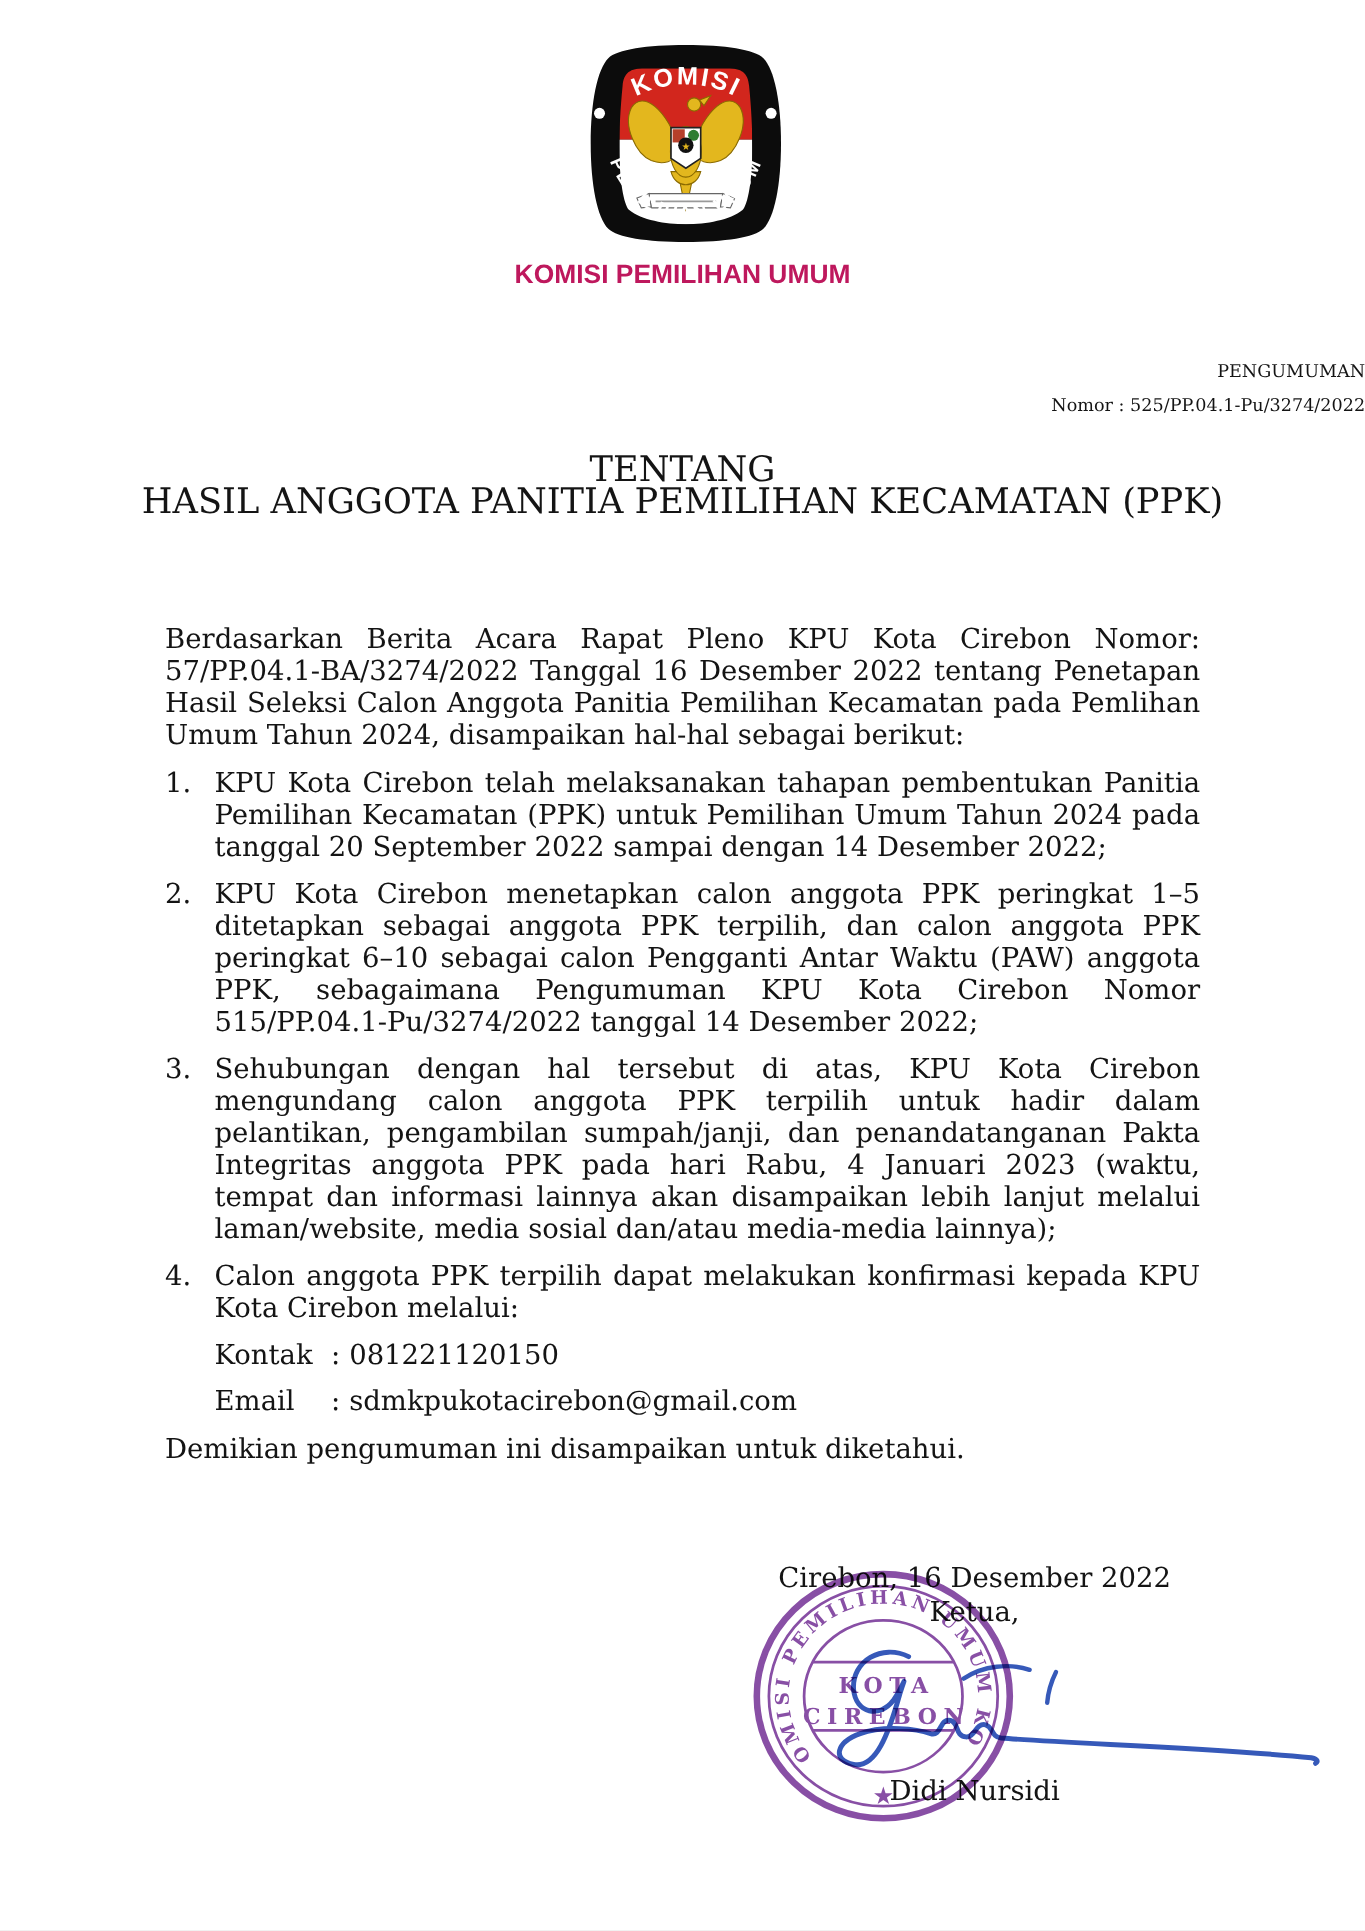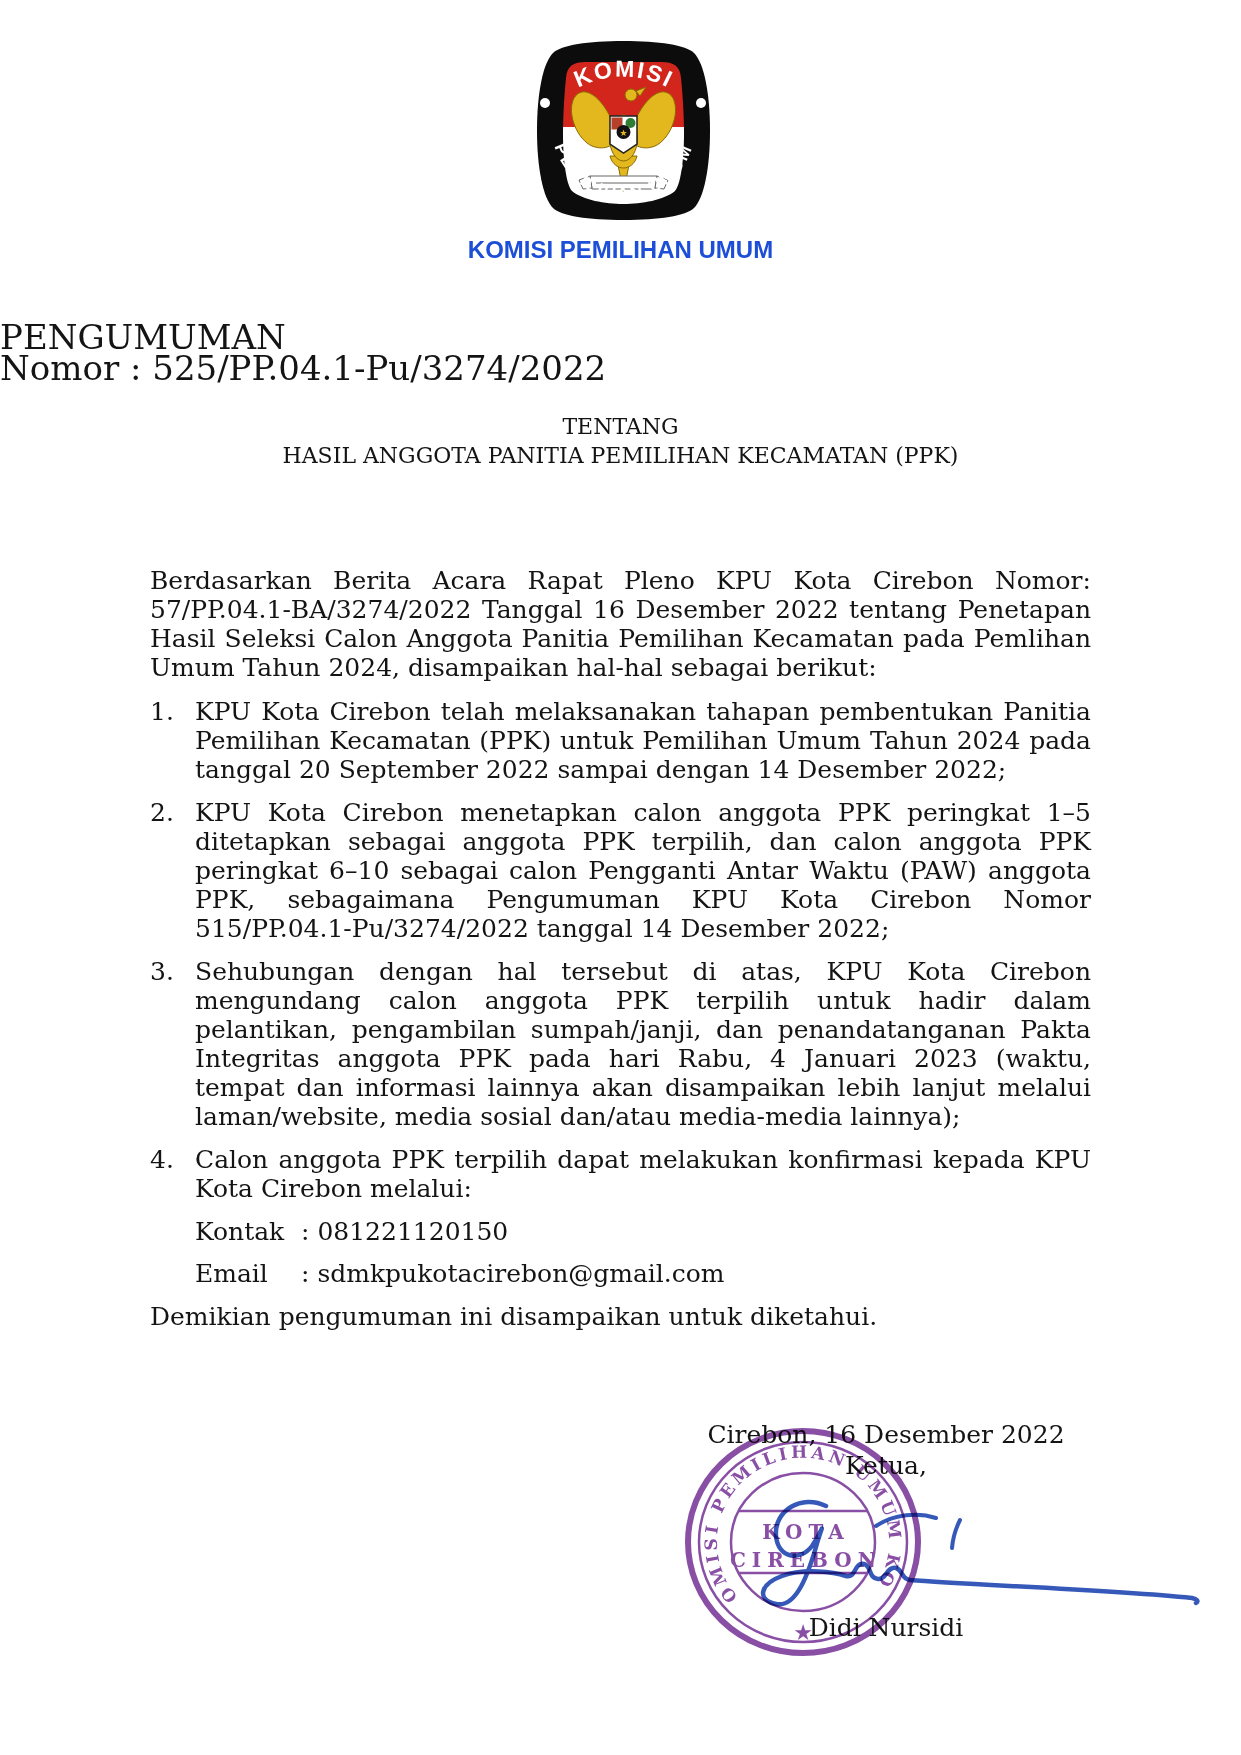--- a/index.html
+++ b/index.html
@@ -6,30 +6,30 @@
   .page {
     position:relative; width:1241px; height:1755px; margin:0 auto;
     background:#ffffff; overflow:hidden;
     font-family:"DejaVu Serif", serif; color:#141414;
   }
   
   .logo-svg { position:absolute; left:534px; top:38px; width:179px; height:185px; }
   .letterhead-text {
     position:absolute; left:0; top:236px; width:100%;
     text-align:center; font-family:"Liberation Sans", sans-serif;
-    font-weight:bold; font-size:24px; line-height:28px; color:#1d4ed8;
+    font-weight:bold; font-size:24px; line-height:28px; color:#be185d;
   }
   
   .title-block {
     position:absolute; left:0; top:322px; width:100%;
-    text-align:left; font-size:34px; line-height:31px;
+    text-align:right; font-size:16px; line-height:31px;
   }
   .subject-block {
     position:absolute; left:0; top:412px; width:100%;
-    text-align:center; font-size:22px; line-height:29px;
+    text-align:center; font-size:32px; line-height:29px;
   }
   
   .body-block {
     position:absolute; left:150px; top:566px; width:941px;
     font-size:25px; line-height:29px; text-align:justify;
   }
   .opening { margin:0 0 15px 0; }
   .list-item { display:flex; margin-bottom:14px; }
   .list-num  { flex:0 0 45px; }
   .list-text { flex:1 1 auto; text-align:justify; }

